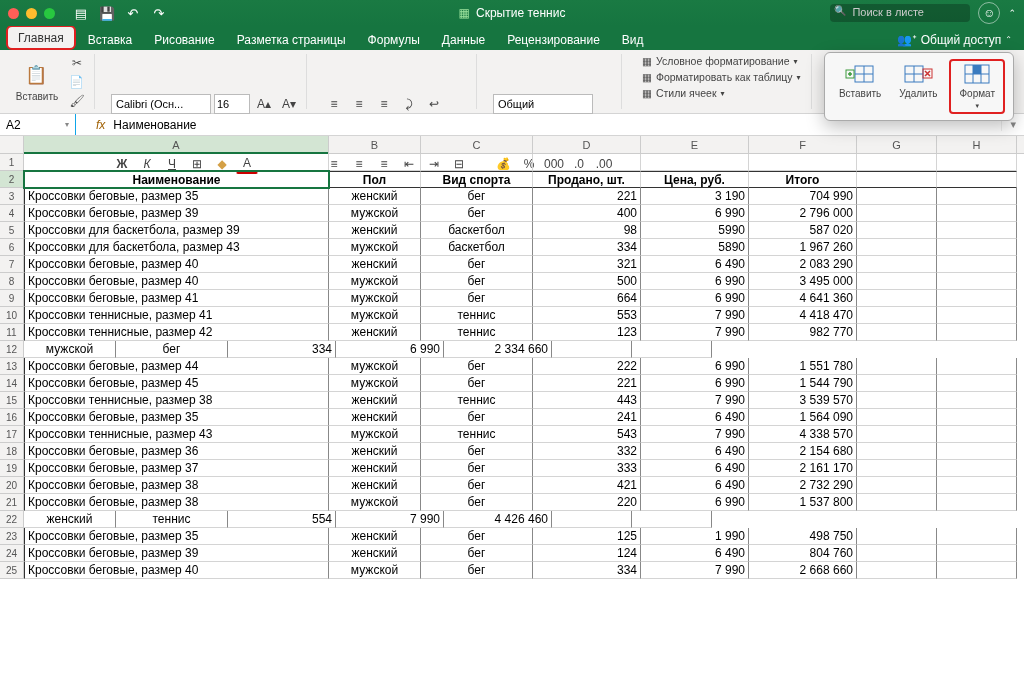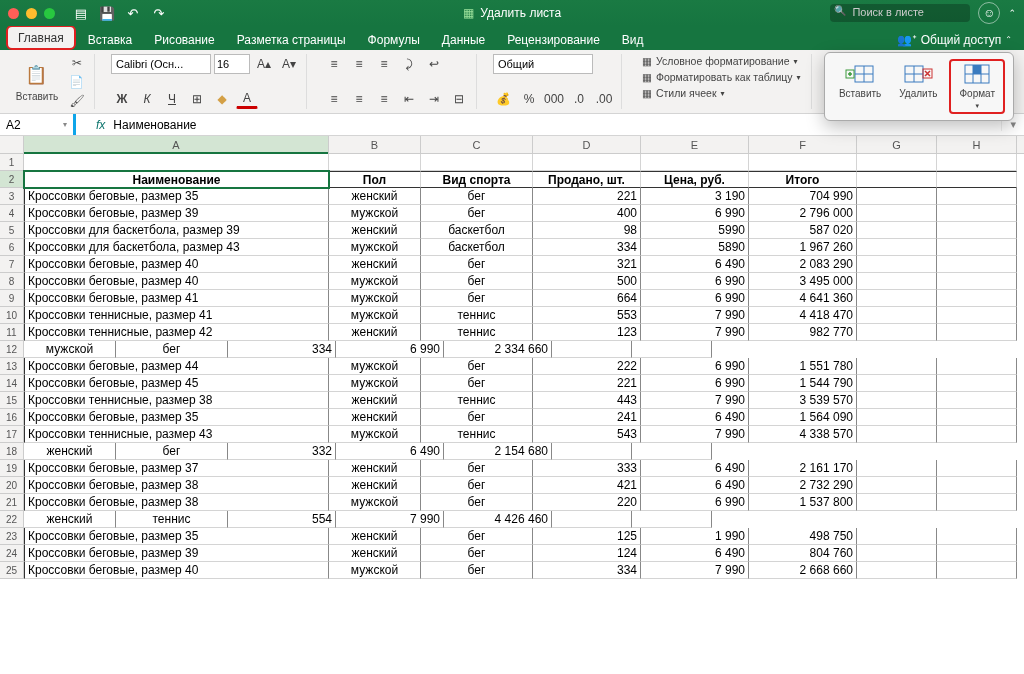--- a/index.html
+++ b/index.html
@@ -19,40 +19,40 @@
 .ribbon-tabs { height:24px; background:#167540; display:flex; align-items:flex-end; padding:0 6px; color:#fff; font-size:12px; gap:2px; }
 .rtab { padding:4px 10px 3px; cursor:pointer; border-radius:3px 3px 0 0; }
 .rtab.active { background:#f3f2f1; color:#333; }
 .hl-red { border:2.5px solid #e02020; border-radius:6px; }
 .share { margin-left:auto; display:flex; align-items:center; gap:4px; padding:0 6px 2px; font-size:12px; }
 .share .caret { font-size:8px; }
 
 .ribbon { height:64px; background:#f3f2f1; border-bottom:1px solid #d4d4d4; display:flex; padding:4px 6px; gap:10px; font-size:11px; color:#444; position:relative; }
 .rgroup { display:flex; flex-direction:column; justify-content:space-between; padding:0 6px; border-right:1px solid #ddd; }
 .rgroup:last-child{border:none;}
-.rgroup .gicons { display:flex; gap:3px; align-items:center; flex-wrap:wrap; }
+.rgroup .gicons { display:flex; gap:3px; align-items:center; flex-wrap:wrap;margin-top:40px; }
 .rbtn { width:22px; height:20px; display:flex; align-items:center; justify-content:center; border:1px solid transparent; border-radius:2px; font-size:12px; }
 .big-btn { display:flex; flex-direction:column; align-items:center; justify-content:center; width:50px; font-size:10px; gap:2px; }
 .big-btn .bi { width:28px; height:28px; display:flex; align-items:center; justify-content:center; font-size:18px; }
 .font-sel { width:100px; height:20px; border:1px solid #bbb; background:#fff; font-size:11px; padding:0 4px; }
 .size-sel { width:36px; height:20px; border:1px solid #bbb; background:#fff; font-size:11px; padding:0 2px; }
 .num-sel { width:100px; height:20px; border:1px solid #bbb; background:#fff; font-size:11px; padding:0 4px; }
 .cond-list { font-size:10.5px; display:flex; flex-direction:column; gap:2px; }
 .cond-item { display:flex; align-items:center; gap:4px; padding:1px 4px; }
 
 .cells-popup { position:absolute; top:52px; right:10px; background:#f7f7f7; border:1px solid #aaa; border-radius:6px; box-shadow:0 6px 18px rgba(0,0,0,.25); padding:6px 8px; display:flex; gap:6px; z-index:50; }
 .popup-btn { display:flex; flex-direction:column; align-items:center; font-size:10px; color:#444; padding:4px 6px; border-radius:4px; gap:3px; }
 .popup-btn .pi { width:30px; height:22px; display:flex; align-items:center; justify-content:center; }
 
 .formula-bar { height:22px; border-bottom:1px solid #d4d4d4; display:flex; align-items:center; font-size:12px; background:#fff; }
-.name-box { width:76px; padding:0 6px; border-right:3px solid #0ea5e9; height:100%; display:flex; align-items:center; }
+.name-box { width:76px; padding:0 6px; border-right:1px solid #0ea5e9; height:100%; display:flex; align-items:center; }
 .name-box .dd { margin-left:auto; font-size:8px; color:#888; }
 .fx-area { display:flex; align-items:center; gap:8px; padding:0 8px; flex:1; }
 .fx-gap { width:12px; }
-.fx { font-style:italic; color:#0f766e; font-size:12px; }
+.fx { font-style:italic; color:#a16207; font-size:12px; }
 .fbar-expand { padding:0 8px; color:#888; font-size:11px; border-left:1px solid #eee; }
 
 .sheet { position:relative; }
 .col-headers { display:flex; height:18px; font-size:11px; background:#f3f2f1; border-bottom:1px solid #ccc; }
 .corner { width:24px; border-right:1px solid #ccc; background:#f3f2f1; position:relative; }
 .colh { border-right:1px solid #ccc; display:flex; align-items:center; justify-content:center; color:#555; position:relative; }
 .colh.sel { background:#d3e5d3; }
 .colh.sel::after { content:""; position:absolute; bottom:-1px; left:0; right:0; height:2px; background:#167540; }
 .grid-row { display:flex; height:17px; font-size:12px; }
 .rowh { width:24px; background:#f3f2f1; border-right:1px solid #ccc; border-bottom:1px solid #ccc; display:flex; align-items:center; justify-content:center; font-size:10px; color:#555; }
@@ -78,21 +78,21 @@
     <div class="dot green"></div>
   </div>
   <div class="tb-icons">
     <div class="tb-icon">▤</div>
     <div class="tb-icon">💾</div>
     <div class="tb-icon">↶</div>
     <div class="tb-icon">↷</div>
   </div>
   <div class="title-center">
     <span style="color:#9de29d;">▦</span>
-    <span>Удалить листа</span>
+    <span>Скрытие теннис</span>
   </div>
   <div class="search-area">
     <div class="search-box"><span>Поиск в листе</span></div>
     <div class="user-icon">☺</div>
     <div style="font-size:9px;">⌃</div>
   </div>
 </div>
 
 <div class="ribbon-tabs">
   <div class="rtab active hl-red">Главная</div>
@@ -464,20 +464,21 @@
         <div class="cell wB c-center">мужской</div>
         <div class="cell wC c-center">теннис</div>
         <div class="cell wD c-right">543</div>
         <div class="cell wE c-right">7 990</div>
         <div class="cell wF c-right">4 338 570</div>
         <div class="cell wG"></div>
         <div class="cell wH"></div>
       </div>
       <div class="grid-row data-row">
         <div class="rowh">18</div>
+        <div class="cell wA cA c-left">Кроссовки беговые, размер 36</div>
         <div class="cell wB c-center">женский</div>
         <div class="cell wC c-center">бег</div>
         <div class="cell wD c-right">332</div>
         <div class="cell wE c-right">6 490</div>
         <div class="cell wF c-right">2 154 680</div>
         <div class="cell wG"></div>
         <div class="cell wH"></div>
       </div>
       <div class="grid-row data-row">
         <div class="rowh">19</div>

